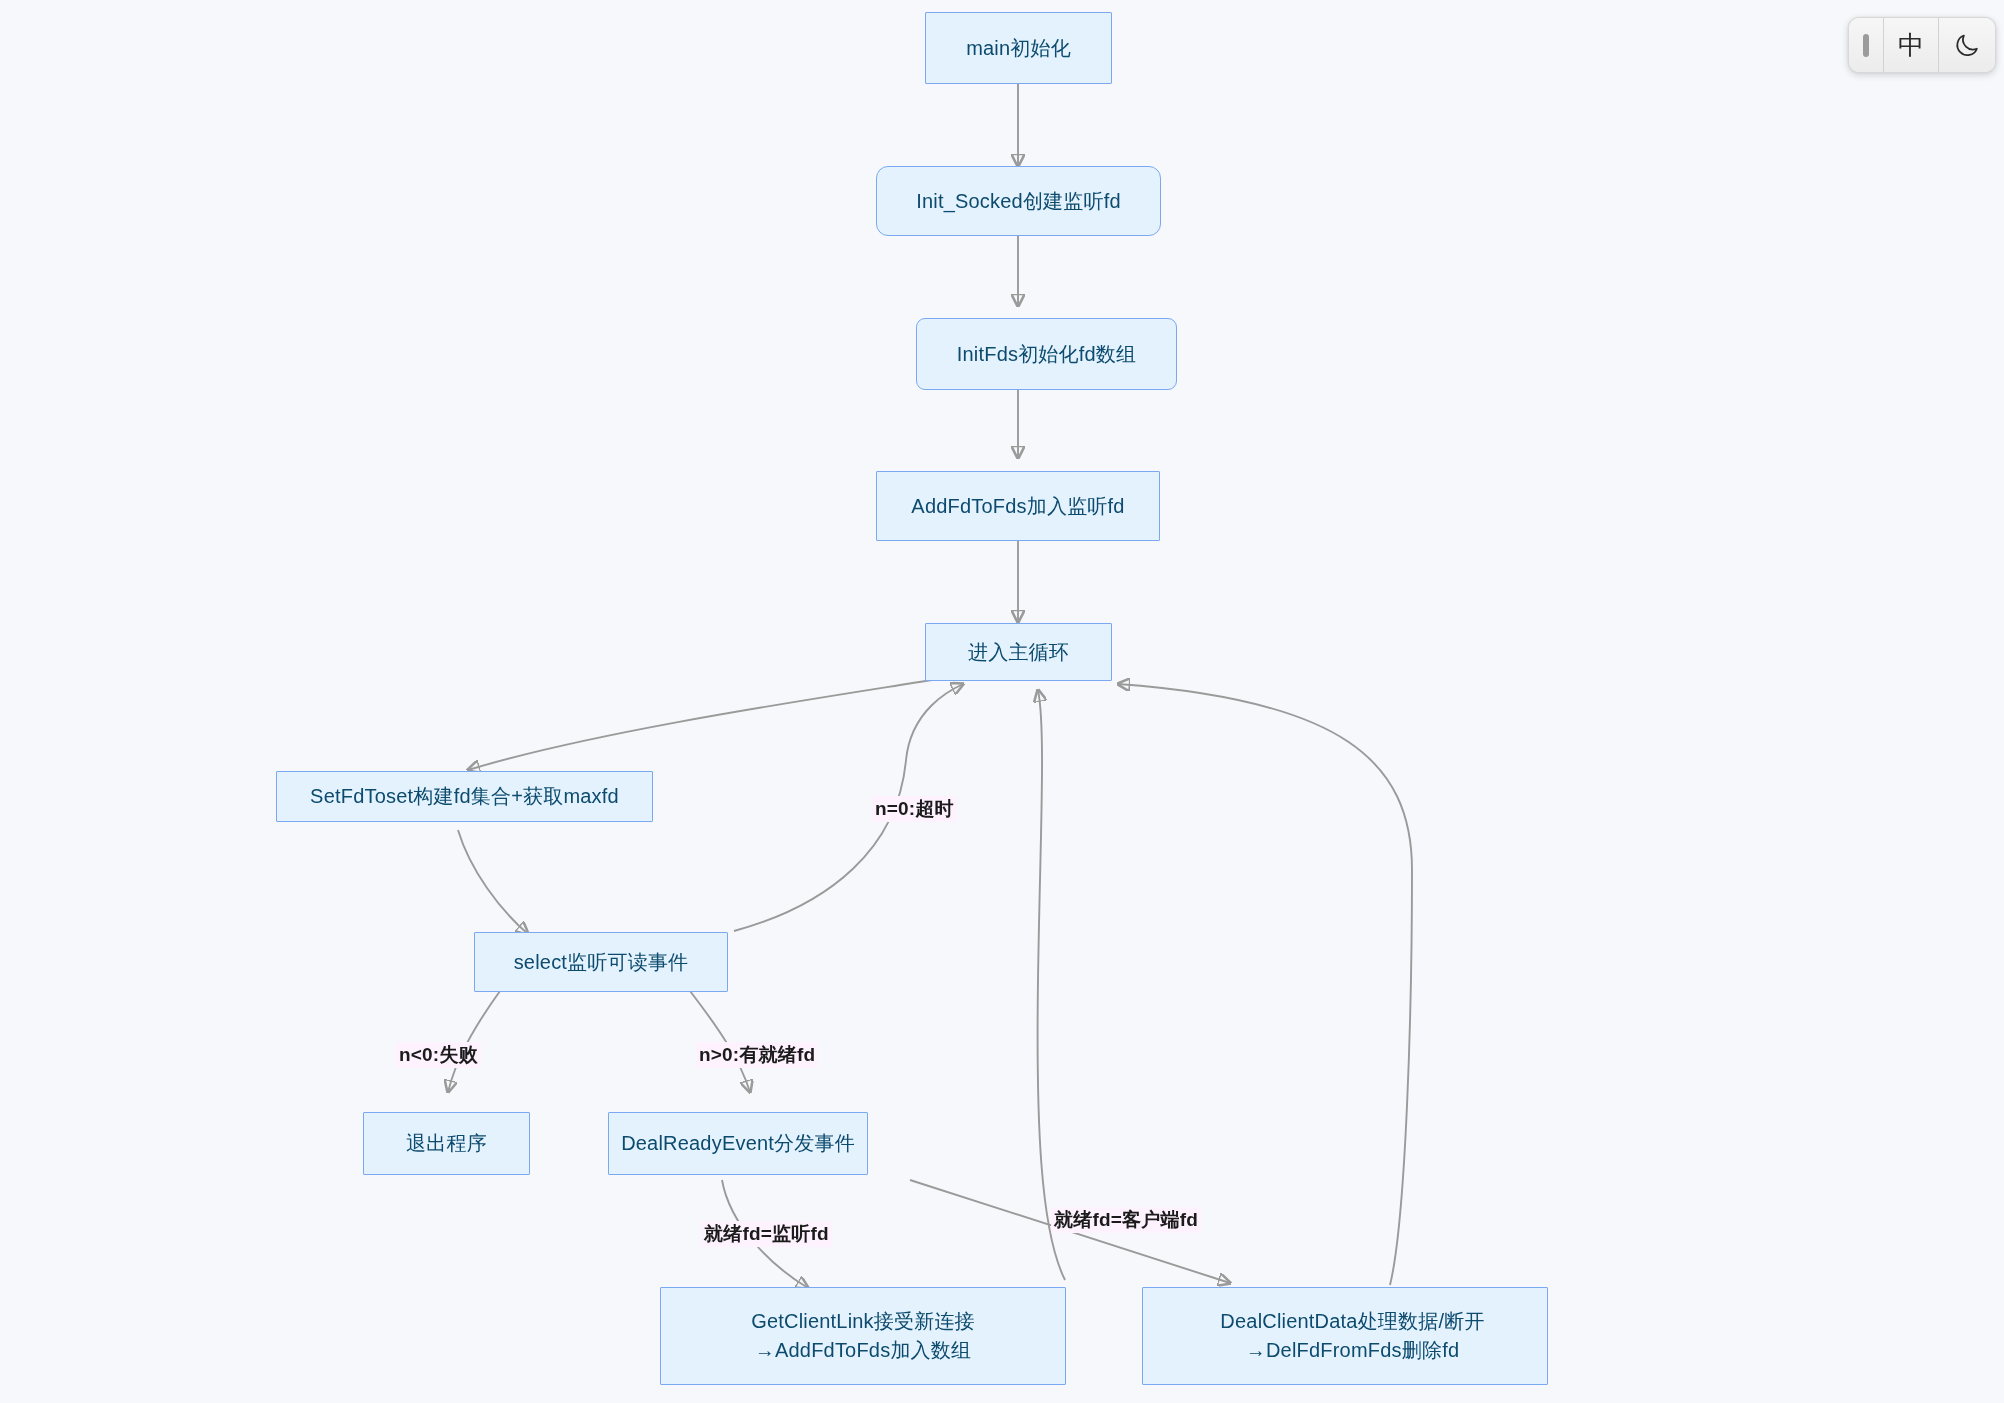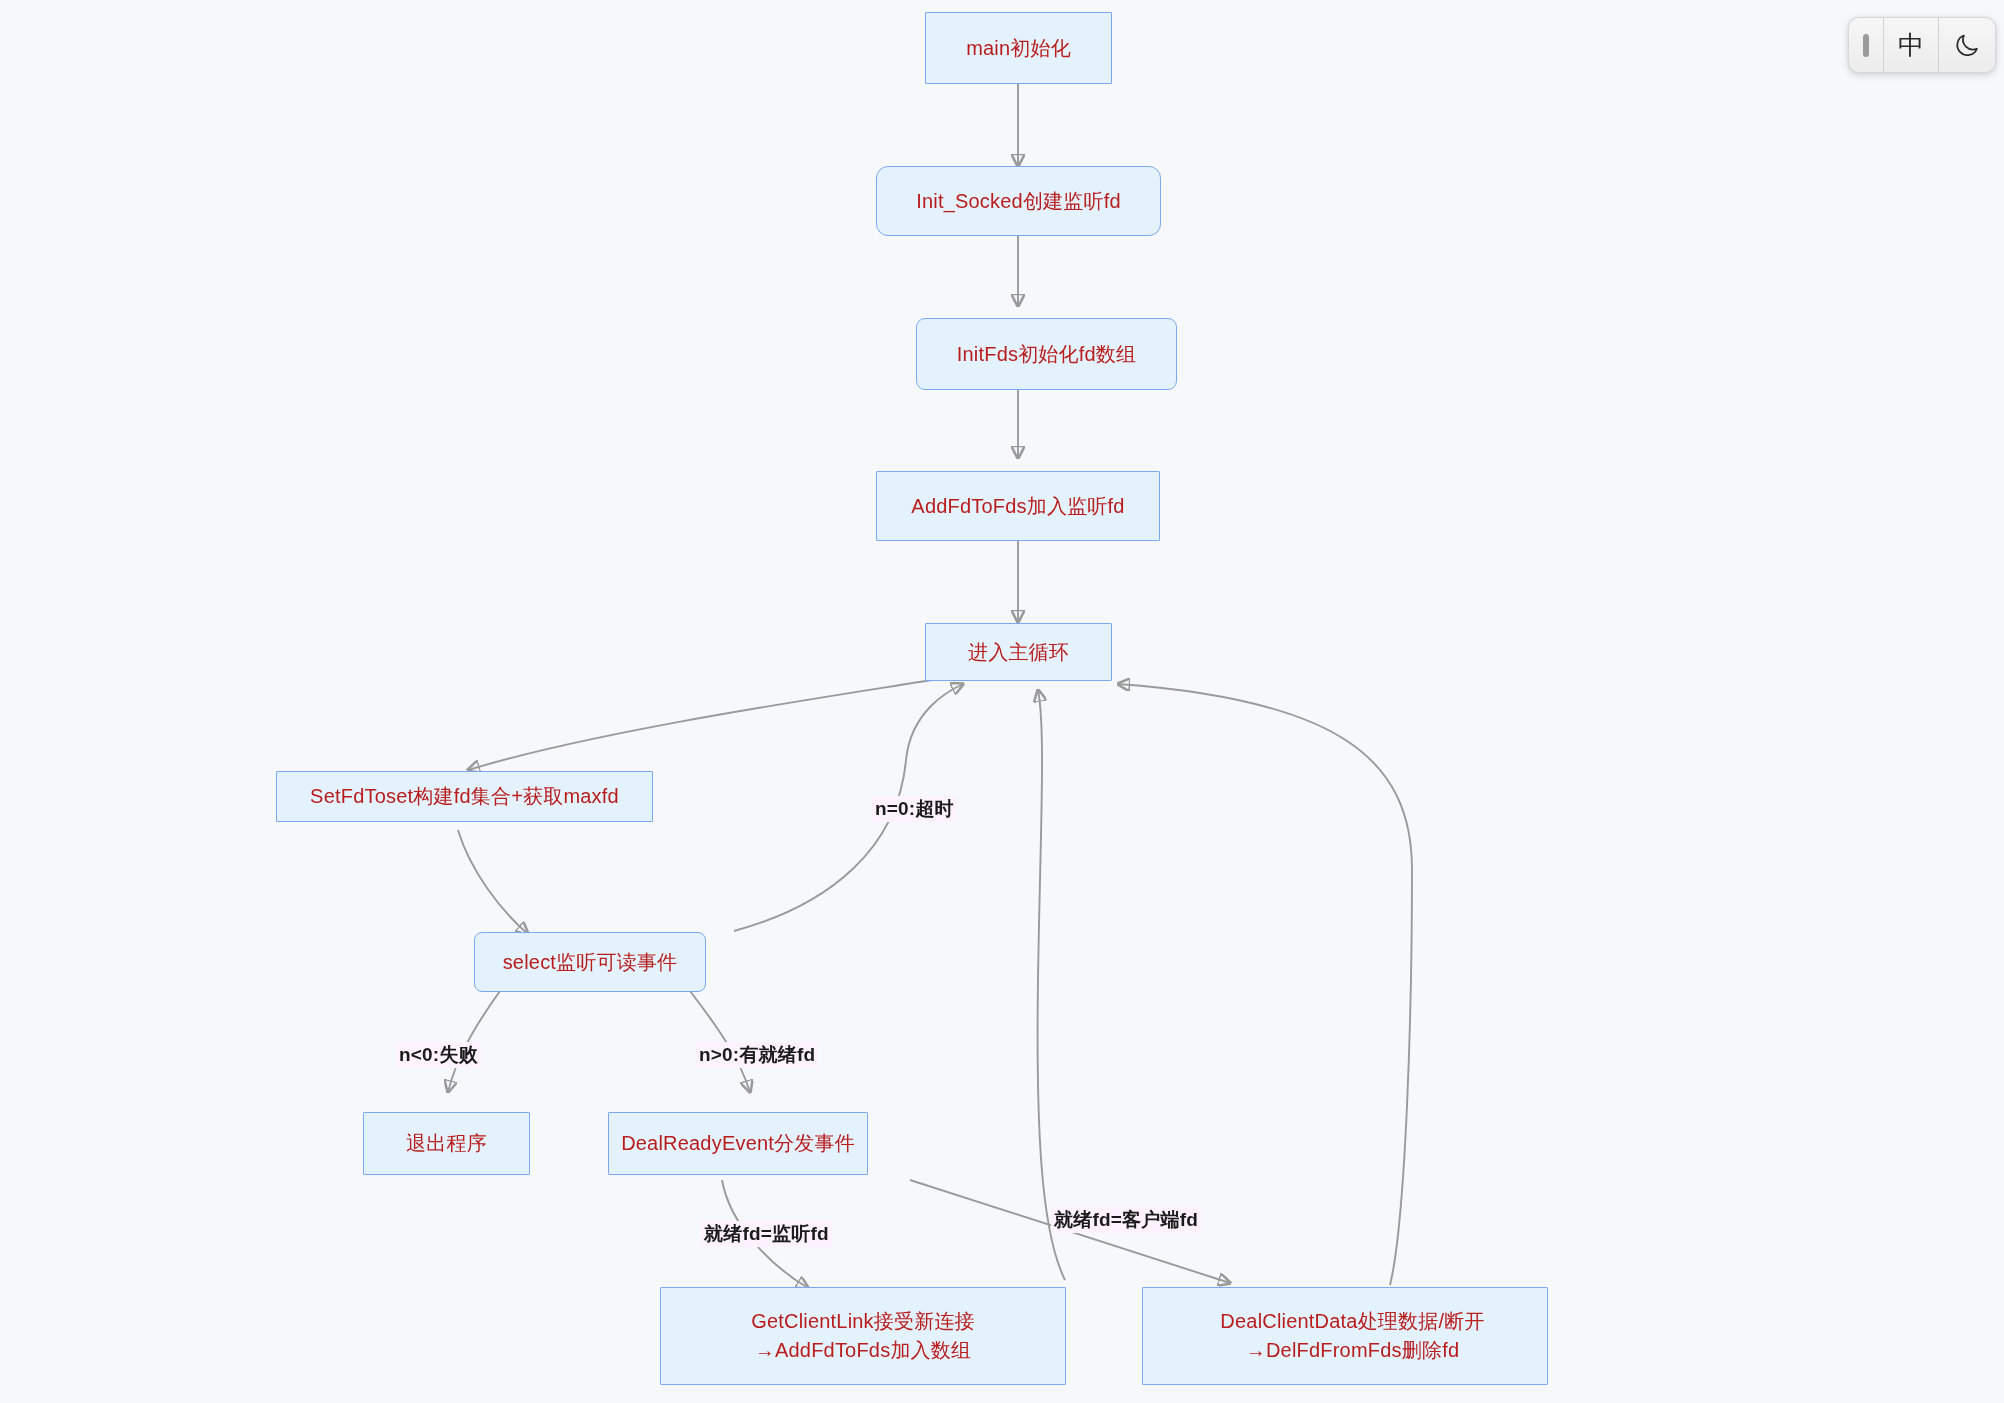--- a/index.html
+++ b/index.html
@@ -23,21 +23,21 @@
     width: 2004px;
     height: 1403px;
   }
 
   
   .node {
     position: absolute;
     box-sizing: border-box;
     background: #e3f2fd;
     border: 1.6px solid #7aa9f2;
-    color: #b91c1c;
+    color: #0c4a6e;
     display: flex;
     align-items: center;
     justify-content: center;
     text-align: center;
     font-size: 20px;
     line-height: 1.45;
     letter-spacing: .2px;
     white-space: pre-line;
     border-radius: 1px;
     z-index: 3;
@@ -162,21 +162,21 @@
   </div>
 
   <div class="node" id="n5" style="left:925px; top:623px; width:187px; height:58px;">
     <span>进入主循环</span>
   </div>
 
   <div class="node" id="n6" style="left:276px; top:771px; width:377px; height:51px;">
     <span>SetFdToset构建fd集合+获取maxfd</span>
   </div>
 
-  <div class="node" id="n7" style="left:474px; top:932px; width:232px; height:60px;border-radius:8px;">
+  <div class="node" id="n7" style="left:474px; top:932px; width:254px; height:60px;">
     <span>select监听可读事件</span>
   </div>
 
   <div class="node" id="n8" style="left:363px; top:1112px; width:167px; height:63px;">
     <span>退出程序</span>
   </div>
 
   <div class="node" id="n9" style="left:608px; top:1112px; width:260px; height:63px;">
     <span>DealReadyEvent分发事件</span>
   </div>

